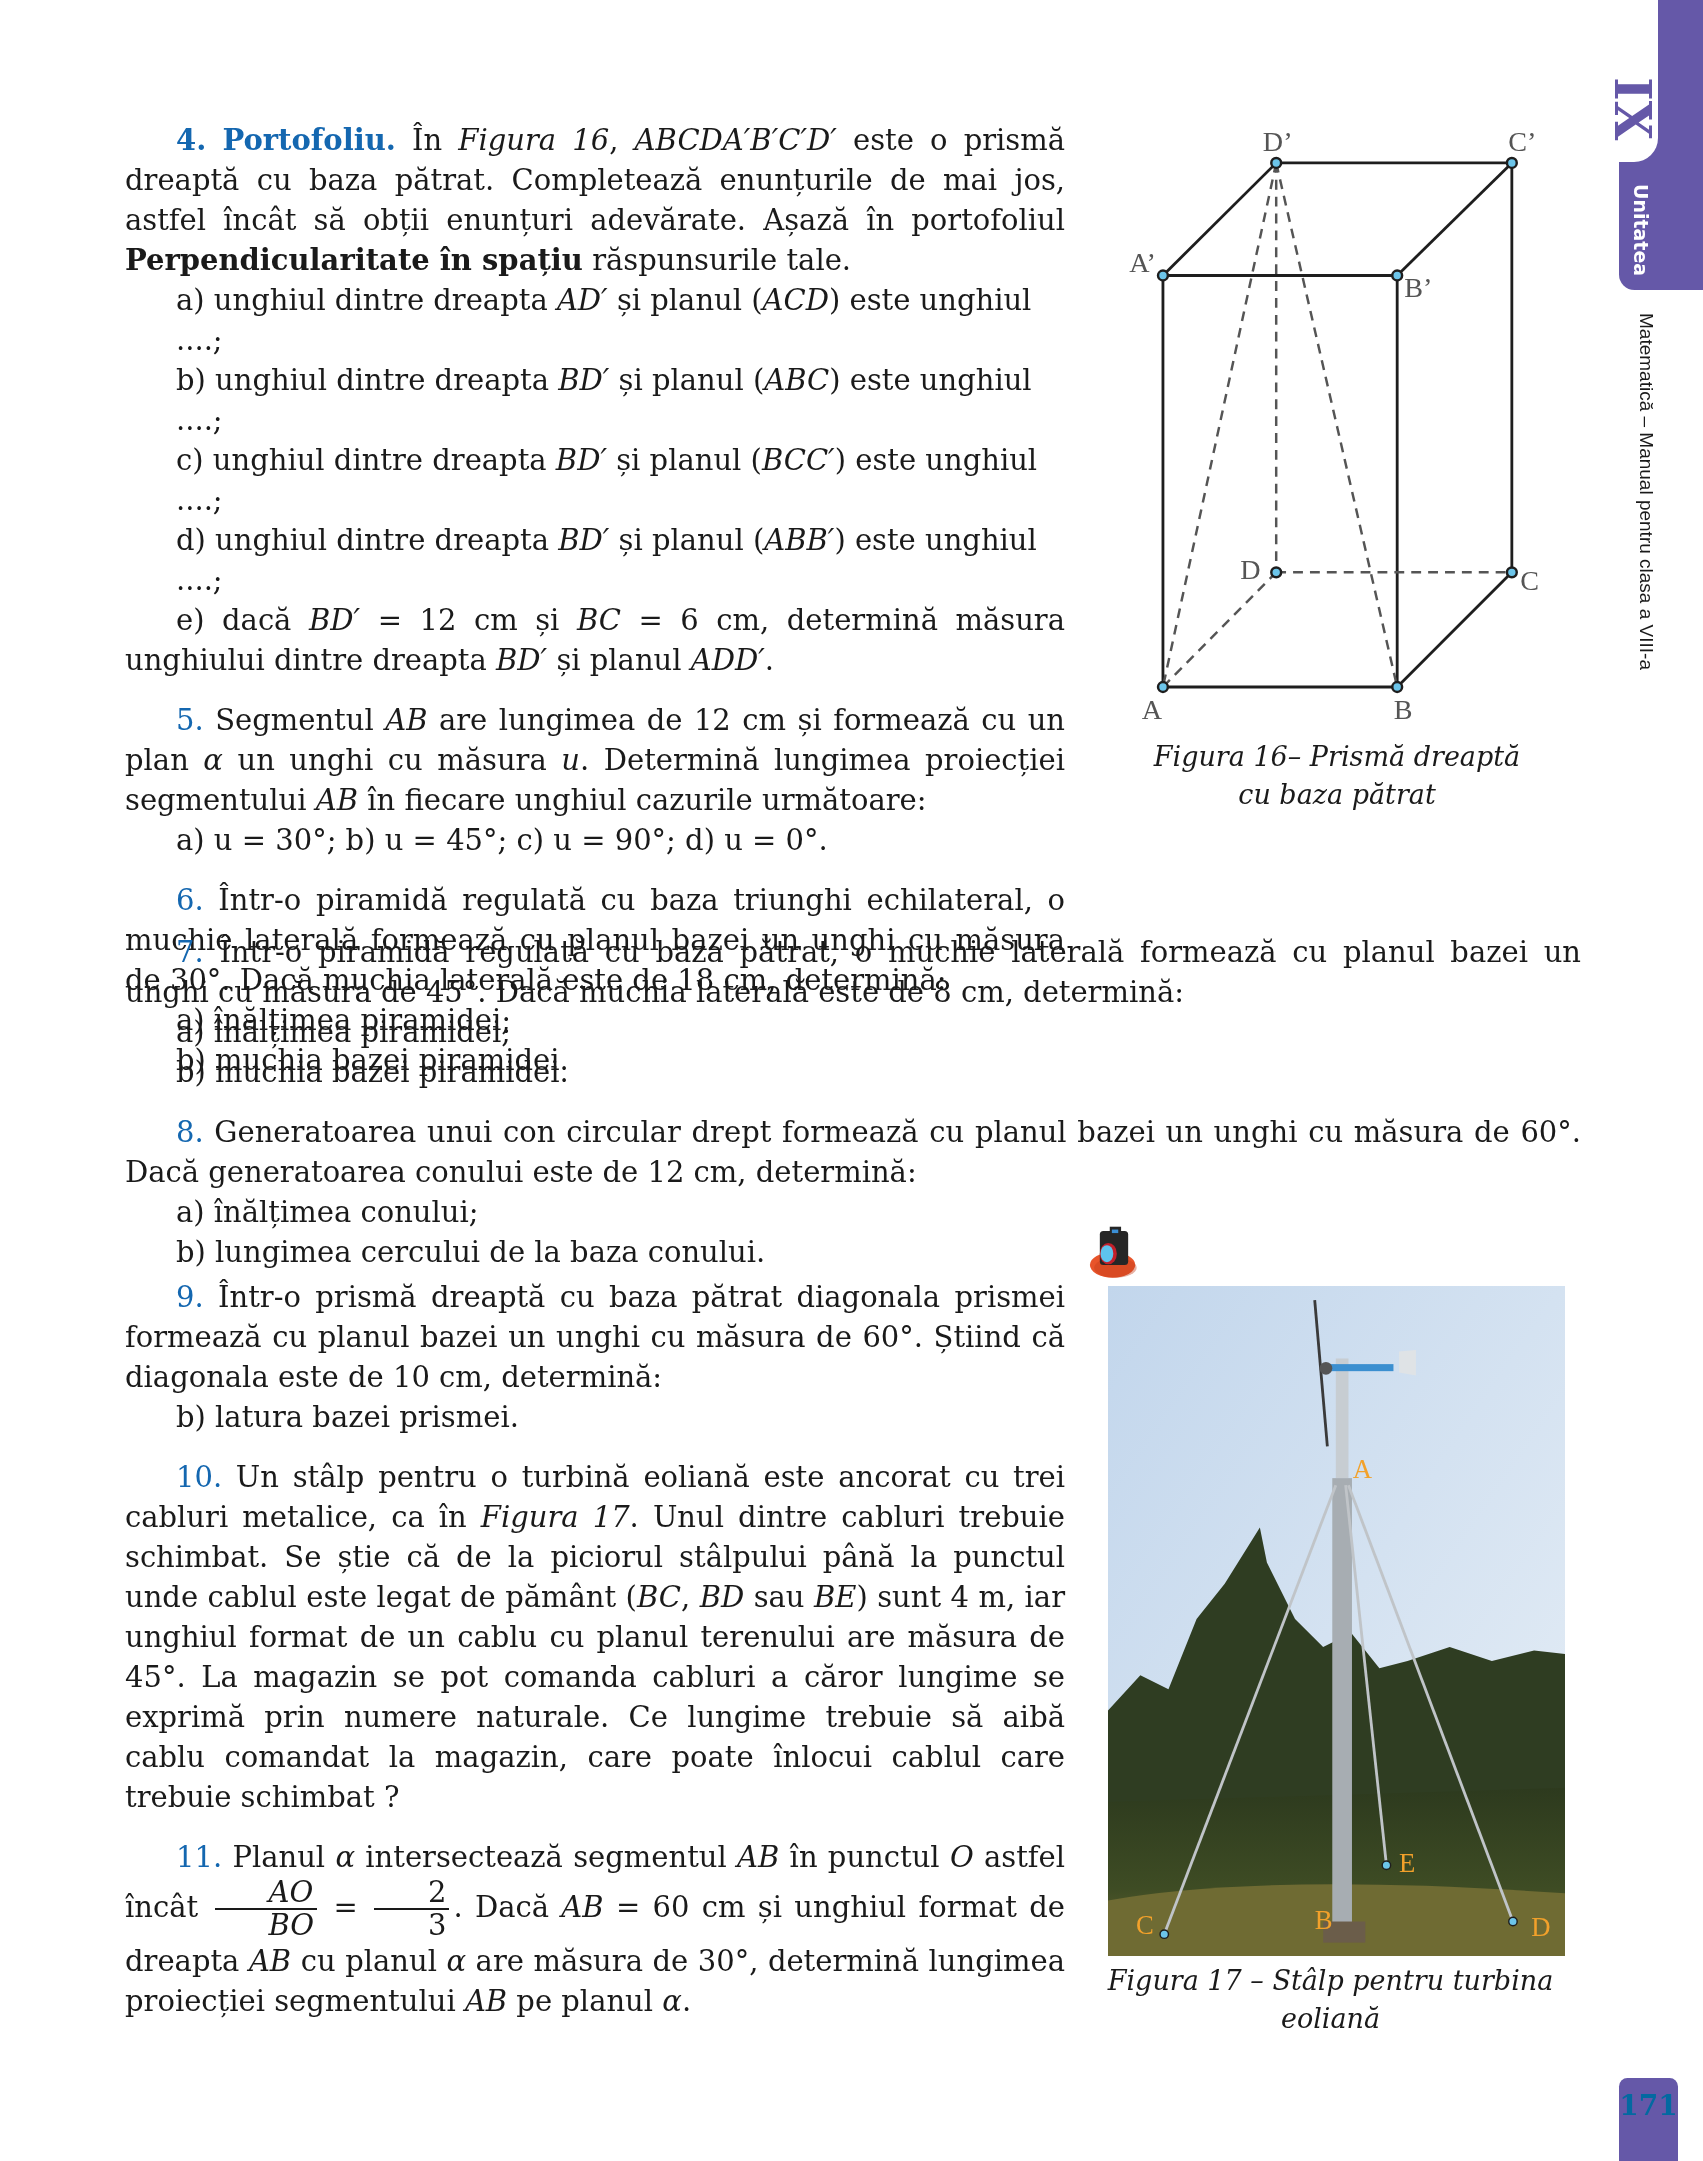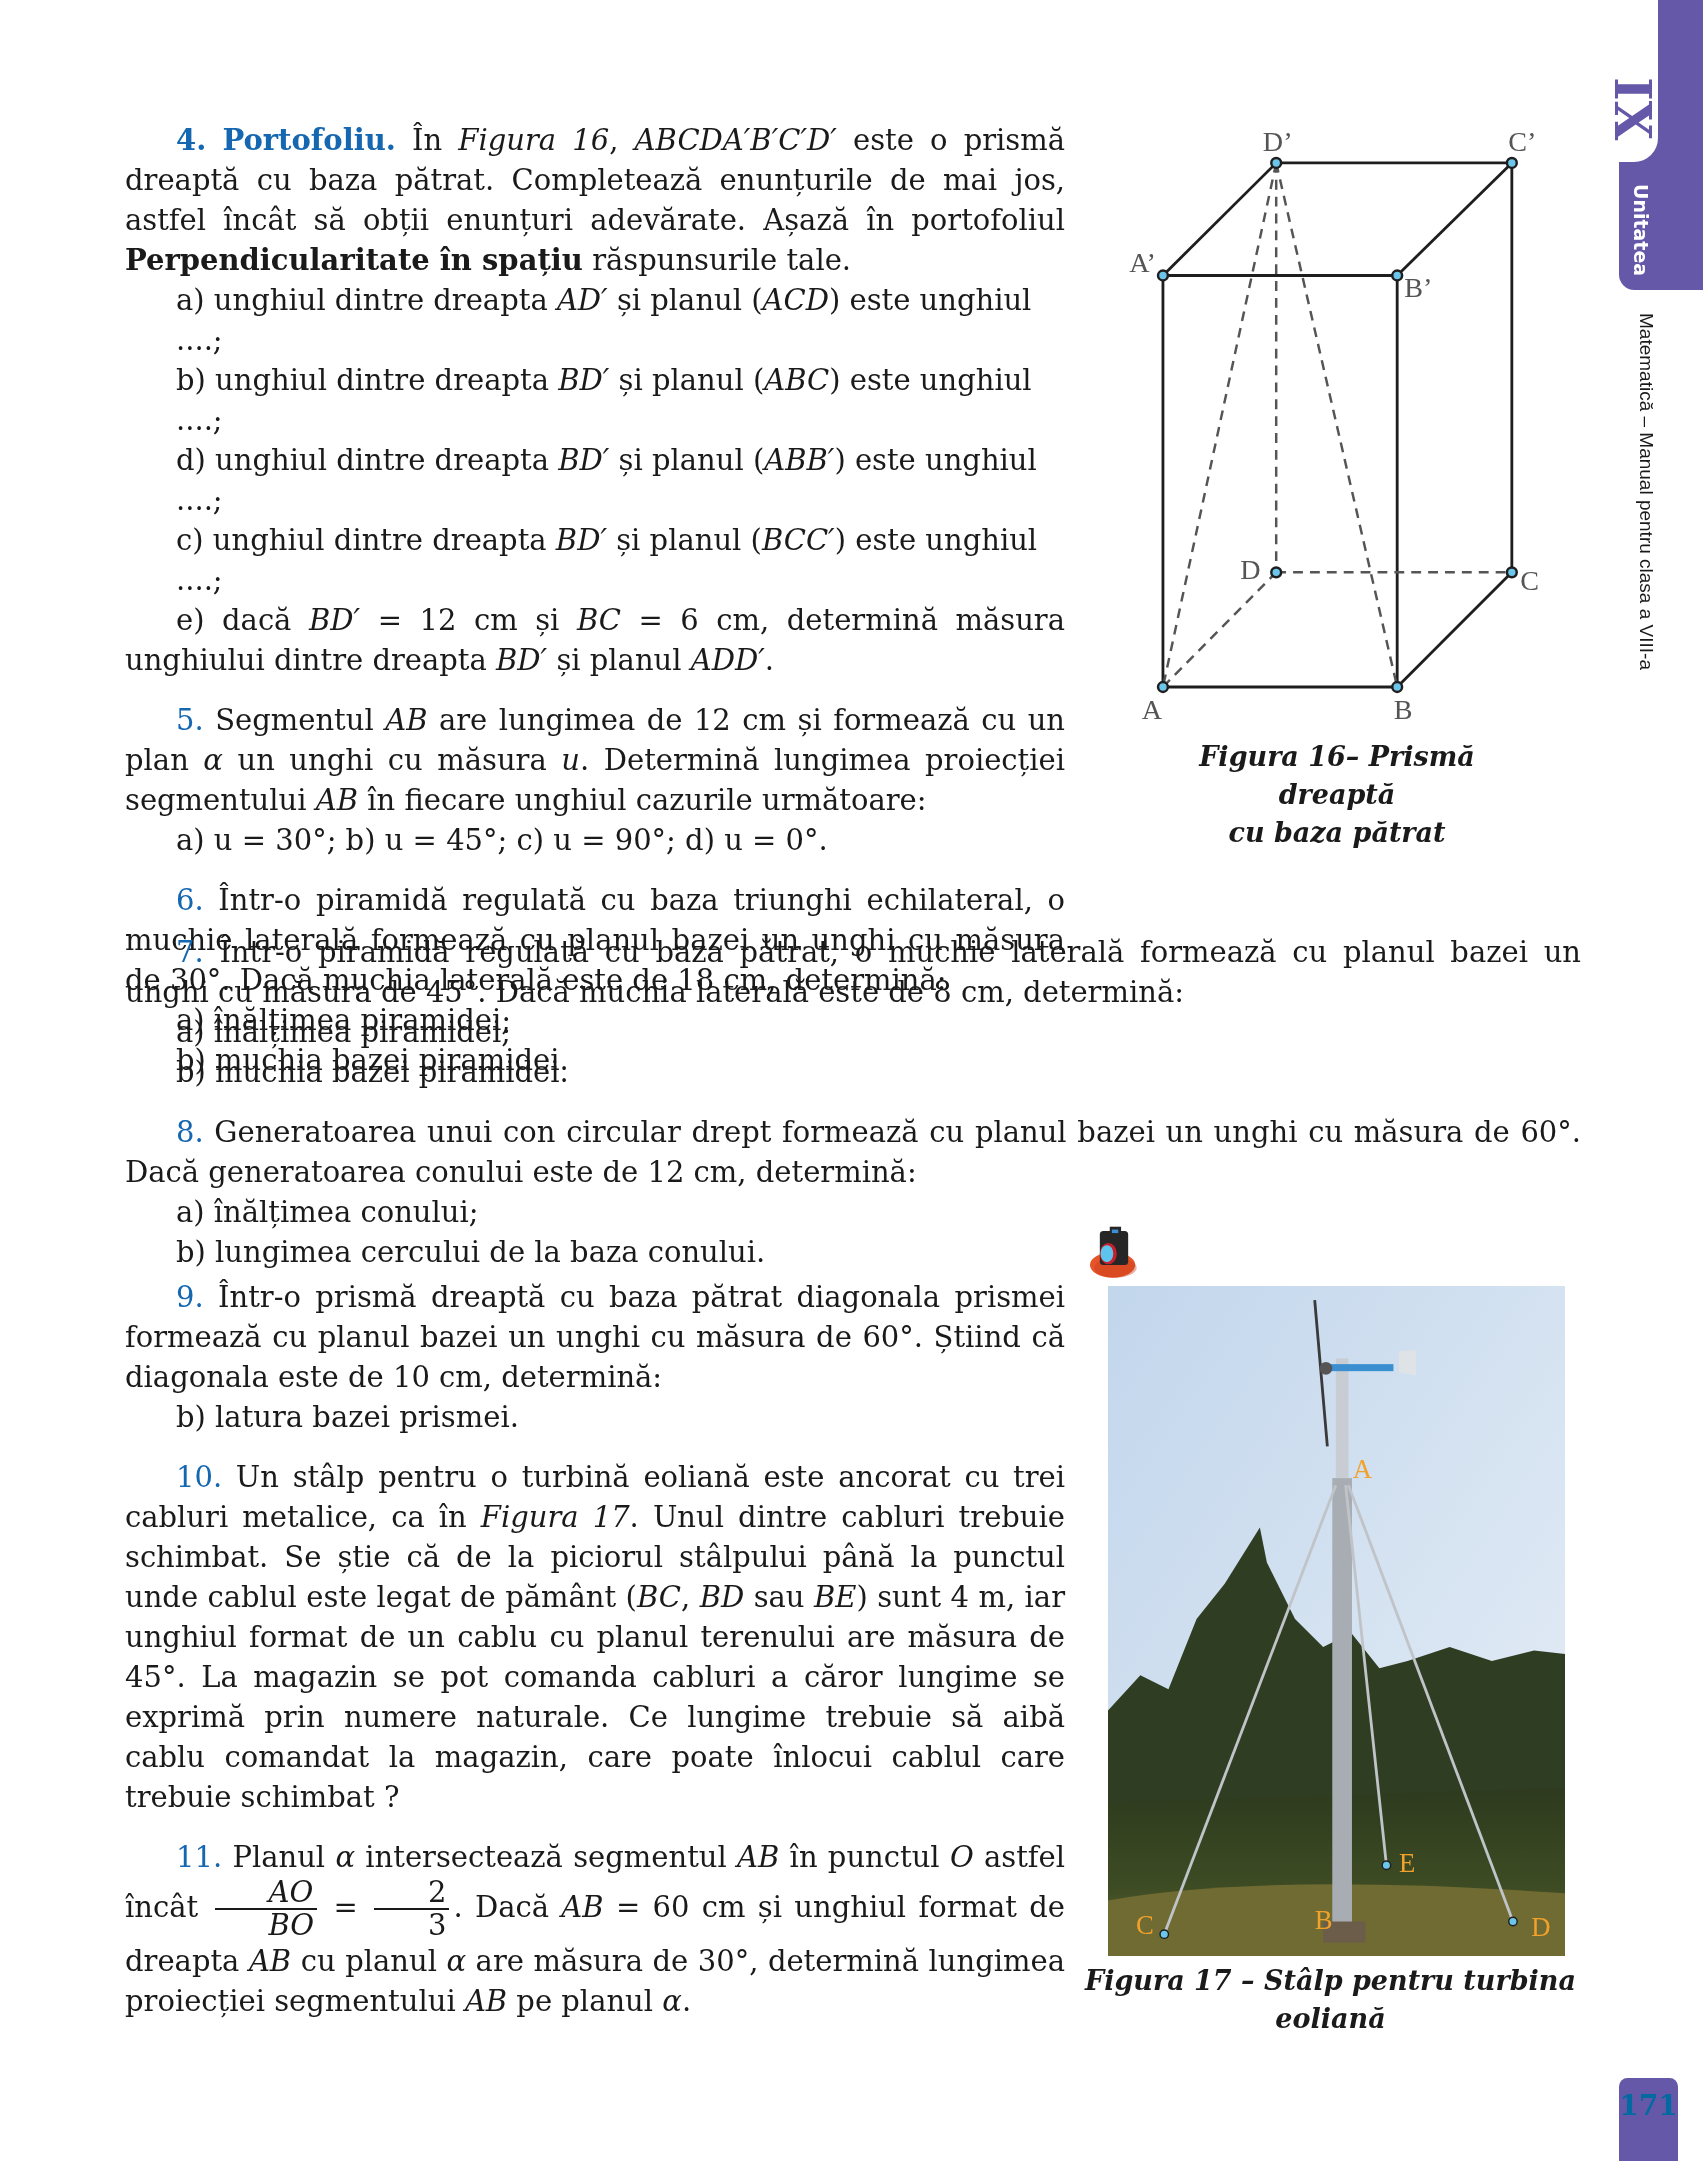--- a/index.html
+++ b/index.html
@@ -13,21 +13,21 @@
   .gap { height:20px; }
   .num { color:#1467b0; font-weight:normal; }
   .bluebold { color:#1467b0; font-weight:bold; }
   b { font-weight:bold; }
   i, .m { font-style:italic; }
   .full { position:absolute; left:125px; width:1456px; top:932px; font-size:29px; line-height:40px; text-align:justify; }
   .left2 { position:absolute; left:125px; width:940px; top:1277px; font-size:29px; line-height:40px; text-align:justify; }
   .frac { display:inline-block; vertical-align:middle; text-align:left; font-style:italic; line-height:31px; margin:0 4.2px; }
   .frac span { display:block; padding:0 2.8px; }
   .frac .top { border-bottom:2.1px solid #1a1a1a; }
-  .caption { position:absolute; font-style:italic; font-size:27px; text-align:center; color:#1a1a1a; line-height:38px;font-weight:bold; }
+  .caption { position:absolute; font-style:italic; font-size:27px; text-align:center; color:#1a1a1a; line-height:38px; }
   
   .tab-top { position:absolute; left:1619px; top:0; width:85px; height:290px; background:#6558a8; border-bottom-left-radius:15.5px; }
   .tab-notch { position:absolute; left:1605px; top:0; width:53px; height:162px; background:#ffffff; border-bottom-right-radius:24px; }
   .tab-roman { position:absolute; left:1612px; top:70px; width:42px; height:77px; color:#6558a8;
                font-family:"DejaVu Serif",serif; font-weight:bold; font-size:51px; writing-mode:vertical-rl; transform:rotate(0deg); text-align:center; line-height:42px; }
   .tab-label { position:absolute; left:1627px; top:184px; width:28px; height:99px; writing-mode:vertical-rl; color:#ffffff;
                font-family:"DejaVu Sans","Liberation Sans",sans-serif; font-weight:bold; font-size:19px; line-height:28px; }
   .book-title { position:absolute; left:1632px; top:313px; width:28px; height:450px; writing-mode:vertical-rl; color:#1a1a1a;
                 font-family:"Liberation Sans","DejaVu Sans",sans-serif; font-size:19px; line-height:28px; white-space:nowrap; }
   .page-badge { position:absolute; left:1619px; top:2078px; width:59px; height:84px; background:#6558a8; border-top-left-radius:8.4px; border-top-right-radius:8.4px; }
@@ -46,22 +46,22 @@
 <div class="book-title">Matematică – Manual pentru clasa a VIII-a</div>
 
 <div class="col left">
   <p class="p ind">
     <span class="bluebold">4.</span>
     <span class="bluebold">Portofoliu.</span>
     <span>În </span><i>Figura 16</i><span>, </span><i>ABCDA′B′C′D′</i><span> este o prismă dreaptă cu baza pătrat. Completează enunțurile de mai jos, astfel încât să obții enunțuri adevărate. Așază în portofoliul </span><b>Perpendicularitate în spațiu</b><span> răspunsurile tale.</span>
   </p>
   <p class="p sub"><span>a)</span><span> unghiul dintre dreapta </span><i>AD′</i><span> și planul (</span><i>ACD</i><span>) este unghiul ....;</span></p>
   <p class="p sub"><span>b)</span><span> unghiul dintre dreapta </span><i>BD′</i><span> și planul (</span><i>ABC</i><span>) este unghiul ....;</span></p>
+  <p class="p sub"><span>c)</span><span> unghiul dintre dreapta </span><i>BD′</i><span> și planul (</span><i>BCC′</i><span>) este unghiul ....;</span></p>
   <p class="p sub"><span>d)</span><span> unghiul dintre dreapta </span><i>BD′</i><span> și planul (</span><i>ABB′</i><span>) este unghiul ....;</span></p>
-  <p class="p sub"><span>c)</span><span> unghiul dintre dreapta </span><i>BD′</i><span> și planul (</span><i>BCC′</i><span>) este unghiul ....;</span></p>
   <p class="p ind" style="text-indent:51px"><span>e)</span><span> dacă </span><i>BD′</i><span> = 12 cm și </span><i>BC</i><span> = 6 cm, determină măsura unghiului dintre dreapta </span><i>BD′</i><span> și planul </span><i>ADD′</i><span>.</span></p>
 
   <div class="gap"></div>
   <p class="p ind">
     <span class="num">5.</span><span> Segmentul </span><i>AB</i><span> are lungimea de 12 cm și formează cu un plan </span><i>α</i><span> un unghi cu măsura </span><i>u</i><span>. Determină lungimea proiecției segmentului </span><i>AB</i><span> în fiecare unghiul cazurile următoare:</span>
   </p>
   <p class="p sub">a) u = 30°; b) u = 45°; c) u = 90°; d) u = 0°.</p>
 
   <div class="gap"></div>
   <p class="p ind">

